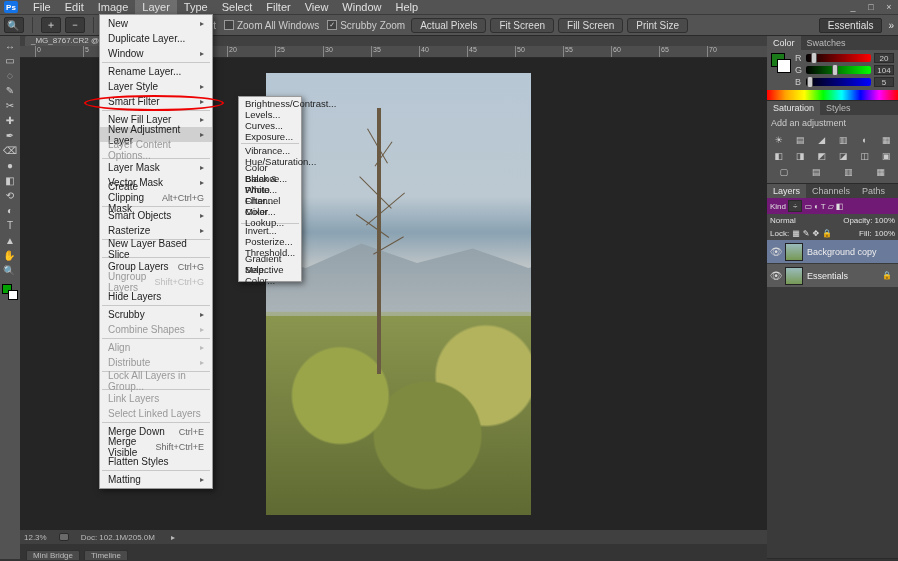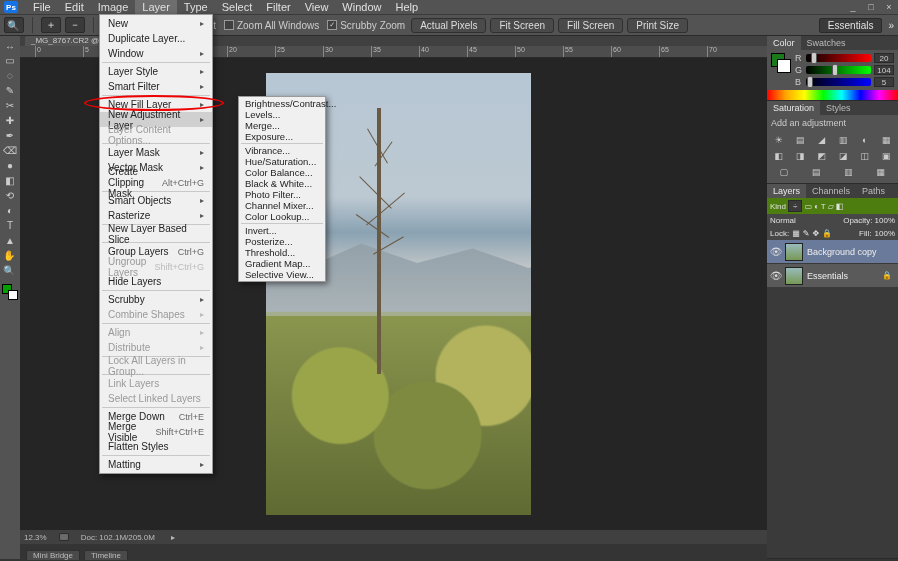--- a/index.html
+++ b/index.html
@@ -59,21 +59,21 @@
   .sliders { flex:1; display:flex; flex-direction:column; gap:2px;}
   .srow { display:flex; align-items:center; gap:3px;}
   .srow .lab { width:8px;}
   .srow .track { flex:1; height:8px; position:relative; border-radius:2px;}
   .srow .knob { position:absolute; top:-2px; width:6px; height:12px; background:#ccc; border:1px solid #555; border-radius:2px;}
   .srow .val { width:20px; height:10px; background:#3a3a3a; border:1px solid #2a2a2a; text-align:center; font-size:8px; line-height:10px;}
   .hue-strip { height:10px; background:linear-gradient(90deg, red,orange,yellow,lime,cyan,blue,magenta,red);}
   .adjust-body .title { font-size:9px; margin-bottom:4px;}
   .icon-row { display:flex; gap:6px; justify-content:space-around; padding:2px 0;}
   .icon-row span { width:14px; height:12px; display:flex; align-items:center; justify-content:center; color:#ccc; font-size:9px;}
-  .layers-controls { display:flex; align-items:center; gap:2px; padding:2px 3px; background:#4d7c0f; font-size:8px;}
+  .layers-controls { display:flex; align-items:center; gap:2px; padding:2px 3px; background:#701a75; font-size:8px;}
   .layers-controls .sel { background:#3a3a3a; border:1px solid #2a2a2a; padding:0 4px; height:12px; line-height:12px;}
   .layers-controls2 { display:flex; align-items:center; gap:2px; padding:2px 3px; background:#474747; font-size:8px;}
   .lock-row { display:flex; align-items:center; gap:3px; padding:2px 3px; background:#474747; font-size:8px;}
   .layer-row { display:flex; align-items:center; height:24px; background:#5a5a5a; border-bottom:1px solid #3a3a3a;}
   .layer-row.sel { background:#6a7a9a;}
   .layer-row .vis { width:18px; display:flex; justify-content:center; color:#ddd; font-size:10px;}
   .layer-row .thumb { width:18px; height:18px; background:linear-gradient(#9bb,#795); border:1px solid #222;}
   .layer-row .name { padding-left:4px; font-size:9px; color:#eee;}
   .layer-row .lock { margin-left:auto; margin-right:6px; color:#ccc; font-size:8px;}
   .layers-fill { flex:1; background:#3a3a3a;}
@@ -81,21 +81,21 @@
   
   .menu { position:absolute; top:14px; left:99px; width:114px; background:#f0f0f0; color:#222; border:1px solid #9a9a9a; box-shadow:2px 2px 6px rgba(0,0,0,.5); padding:1px 0; font-size:10px; z-index:100;}
   .menu .mi { height:15px; padding:0 8px 0 8px; display:flex; align-items:center; justify-content:space-between; position:relative;}
   .menu .mi.disabled { color:#999;}
   .menu .mi .arw { font-size:8px; color:#555;}
   .menu .mi.disabled .arw { color:#bbb;}
   .menu .sep { height:1px; background:#c8c8c8; margin:1px 2px;}
   .menu .mi.sel { background:#d0d0d0;}
   .menu .mi .shortcut { color:#666; font-size:9px;}
   .menu .mi.disabled .shortcut { color:#bbb;}
-  .submenu { position:absolute; top:96px; left:238px; width:88px; background:#f0f0f0; color:#222; border:1px solid #9a9a9a; box-shadow:2px 2px 6px rgba(0,0,0,.5); padding:1px 0; font-size:9.5px; z-index:101;}
+  .submenu { position:absolute; top:96px; left:238px; width:64px; background:#f0f0f0; color:#222; border:1px solid #9a9a9a; box-shadow:2px 2px 6px rgba(0,0,0,.5); padding:1px 0; font-size:9.5px; z-index:101;}
   .submenu .mi { height:11px; padding:0 6px; display:flex; align-items:center;}
   .submenu .sep { height:1px; background:#c8c8c8; margin:1px 2px;}
 
   .ellipse-mark { position:absolute; left:84px; top:95px; width:140px; height:16px; border:2px solid #e00; border-radius:50%; z-index:110; pointer-events:none;}
 
   .bottom-tabs { position:absolute; left:20px; bottom:0; height:12px; display:flex; gap:4px; font-size:8px; color:#bbb; align-items:center; padding-left:6px;}
   .bottom-tabs .btab { background:#4a4a4a; padding:0 6px; height:10px; line-height:10px; border-radius:2px 2px 0 0; border:1px solid #2f2f2f; border-bottom:none;}
 </style>
 </head>
 <body>
@@ -341,20 +341,23 @@
     </div>
     <div class="mi">
       <span>Duplicate Layer...</span>
     </div>
     <div class="mi">
       <span>Window</span>
       <span class="arw">▸</span>
     </div>
     <div class="sep"></div>
     <div class="mi">
+      <span>Rename Layer...</span>
+    </div>
+    <div class="mi">
       <span>Layer Style</span>
       <span class="arw">▸</span>
     </div>
     <div class="mi">
       <span>Smart Filter</span>
       <span class="arw">▸</span>
     </div>
     <div class="sep"></div>
     <div class="mi">
       <span>New Fill Layer</span>
@@ -449,36 +452,36 @@
     <div class="sep"></div>
     <div class="mi">
       <span>Matting</span>
       <span class="arw">▸</span>
     </div>
   </div>
 
 <div class="submenu" id="adj-submenu">
     <div class="mi">Brightness/Contrast...</div>
     <div class="mi">Levels...</div>
-    <div class="mi">Merge...</div>
+    <div class="mi">Curves...</div>
     <div class="mi">Exposure...</div>
     <div class="sep"></div>
     <div class="mi">Vibrance...</div>
     <div class="mi">Hue/Saturation...</div>
     <div class="mi">Color Balance...</div>
     <div class="mi">Black &amp; White...</div>
     <div class="mi">Photo Filter...</div>
     <div class="mi">Channel Mixer...</div>
     <div class="mi">Color Lookup...</div>
     <div class="sep"></div>
     <div class="mi">Invert...</div>
     <div class="mi">Posterize...</div>
     <div class="mi">Threshold...</div>
     <div class="mi">Gradient Map...</div>
-    <div class="mi">Selective View...</div>
+    <div class="mi">Selective Color...</div>
   </div>
 
 <div class="ellipse-mark"></div>
 
 <div class="bottom-tabs">
   <div class="btab">Mini Bridge</div>
   <div class="btab">Timeline</div>
 </div>
 
 </body></html>

